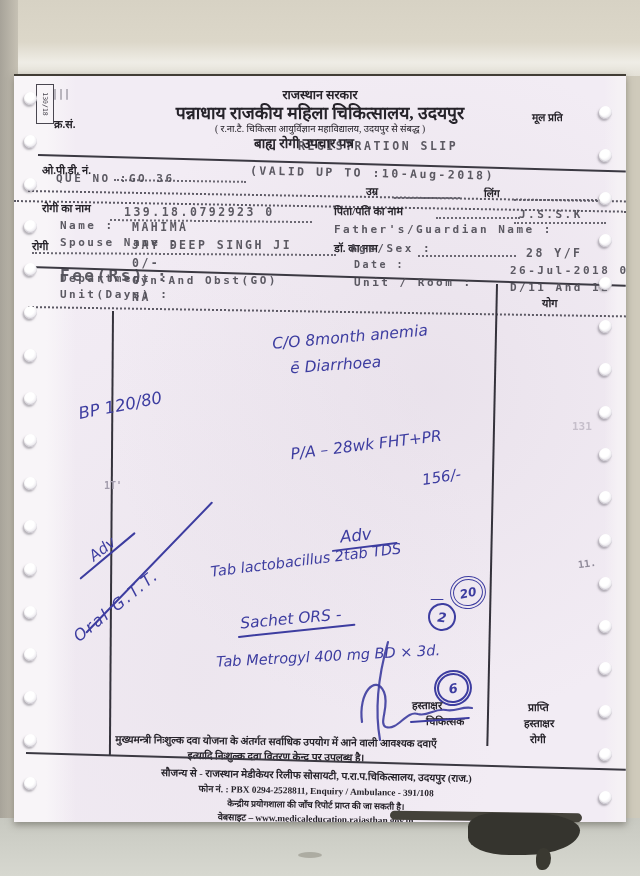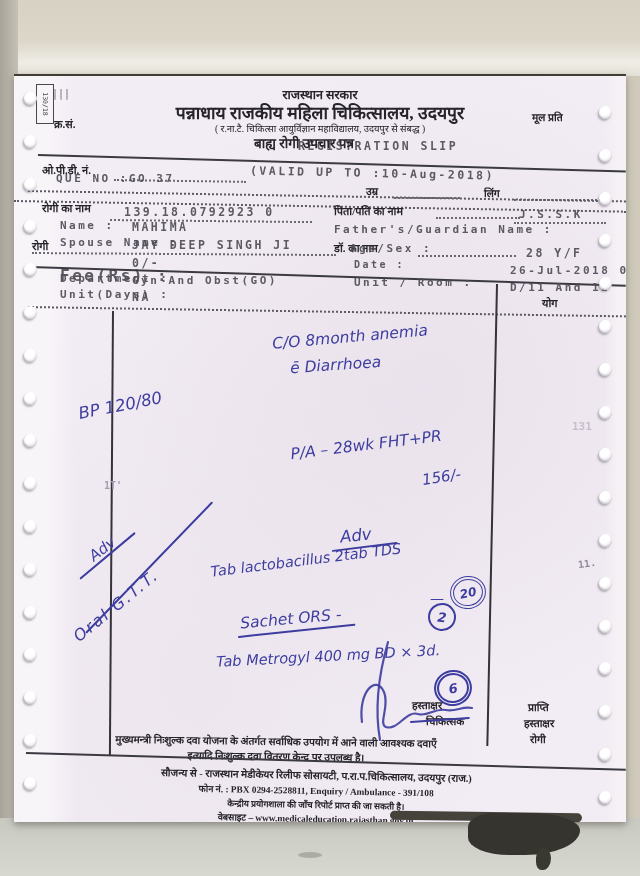--- a/index.html
+++ b/index.html
@@ -58,21 +58,21 @@
   <div class="abs hi center" style="left:0;top:24px;width:612px;font-size:17.5px">पन्नाधाय राजकीय महिला चिकित्सालय, उदयपुर</div>
   <div class="abs hi center" style="left:0;top:10px;width:612px;font-size:12.5px">राजस्थान सरकार</div>
   <div class="abs hi center" style="left:0;top:46px;width:612px;font-size:9.5px;font-weight:400">( र.ना.टै. चिकित्सा आयुर्विज्ञान महाविद्यालय, उदयपुर से संबद्ध )</div>
   <div class="abs dm" style="left:284px;top:63px;font-size:11.5px">REGISTRATION SLIP</div>
   <div class="abs hi center" style="left:0;top:58px;width:580px;font-size:13.5px">बाह्य रोगी उपचार पत्र</div>
   <div class="abs hi" style="left:518px;top:34px;font-size:10.5px">मूल प्रति</div>
   <div class="ln" style="left:24px;top:78px;width:588px;transform:rotate(1.6deg)"></div>
 
   <div class="abs hi" style="left:28px;top:86px;font-size:11px">ओ.पी.डी. नं.</div>
   <div class="leader" style="left:100px;top:103px;width:132px;transform:rotate(.8deg)"></div>
-  <div class="abs dm" style="left:42px;top:96px;font-size:11px">QUE NO :GO 37</div>
+  <div class="abs dm" style="left:42px;top:96px;font-size:11px">QUE NO :GO 36</div>
   <div class="abs dm" style="left:236px;top:90px;font-size:11.5px;transform:rotate(1.2deg)">(VALID UP TO :10-Aug-2018)</div>
   <div class="abs hi" style="left:352px;top:108px;font-size:10.5px">उम्र</div>
   <div class="leader" style="left:380px;top:121px;width:66px"></div>
   <div class="abs hi" style="left:470px;top:110px;font-size:10.5px">लिंग</div>
   <div class="leader" style="left:500px;top:123px;width:95px"></div>
   <div class="dot" style="left:14px;top:114px;width:598px;transform:rotate(1deg)"></div>
   <div class="dot" style="left:0;top:124px;width:612px;transform:rotate(1deg)"></div>
 
   <div class="abs hi" style="left:28px;top:124px;font-size:11px">रोगी का नाम</div>
   <div class="abs dm" style="left:110px;top:129px;font-size:11.5px">139.18.0792923 0</div>

